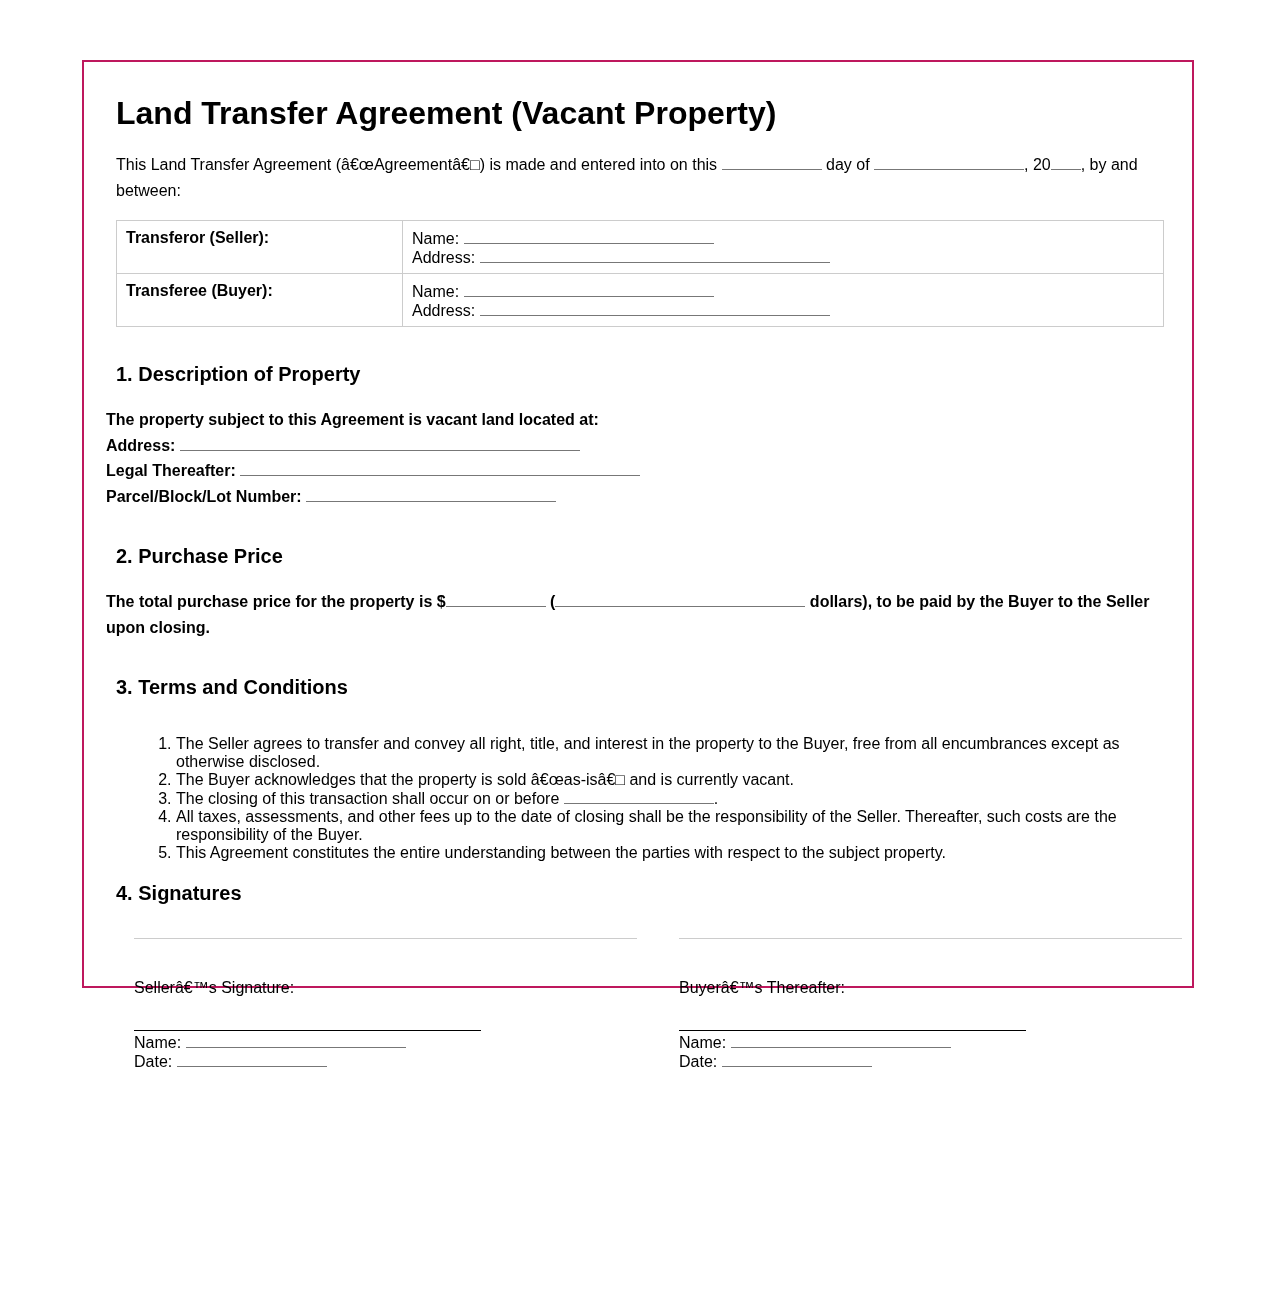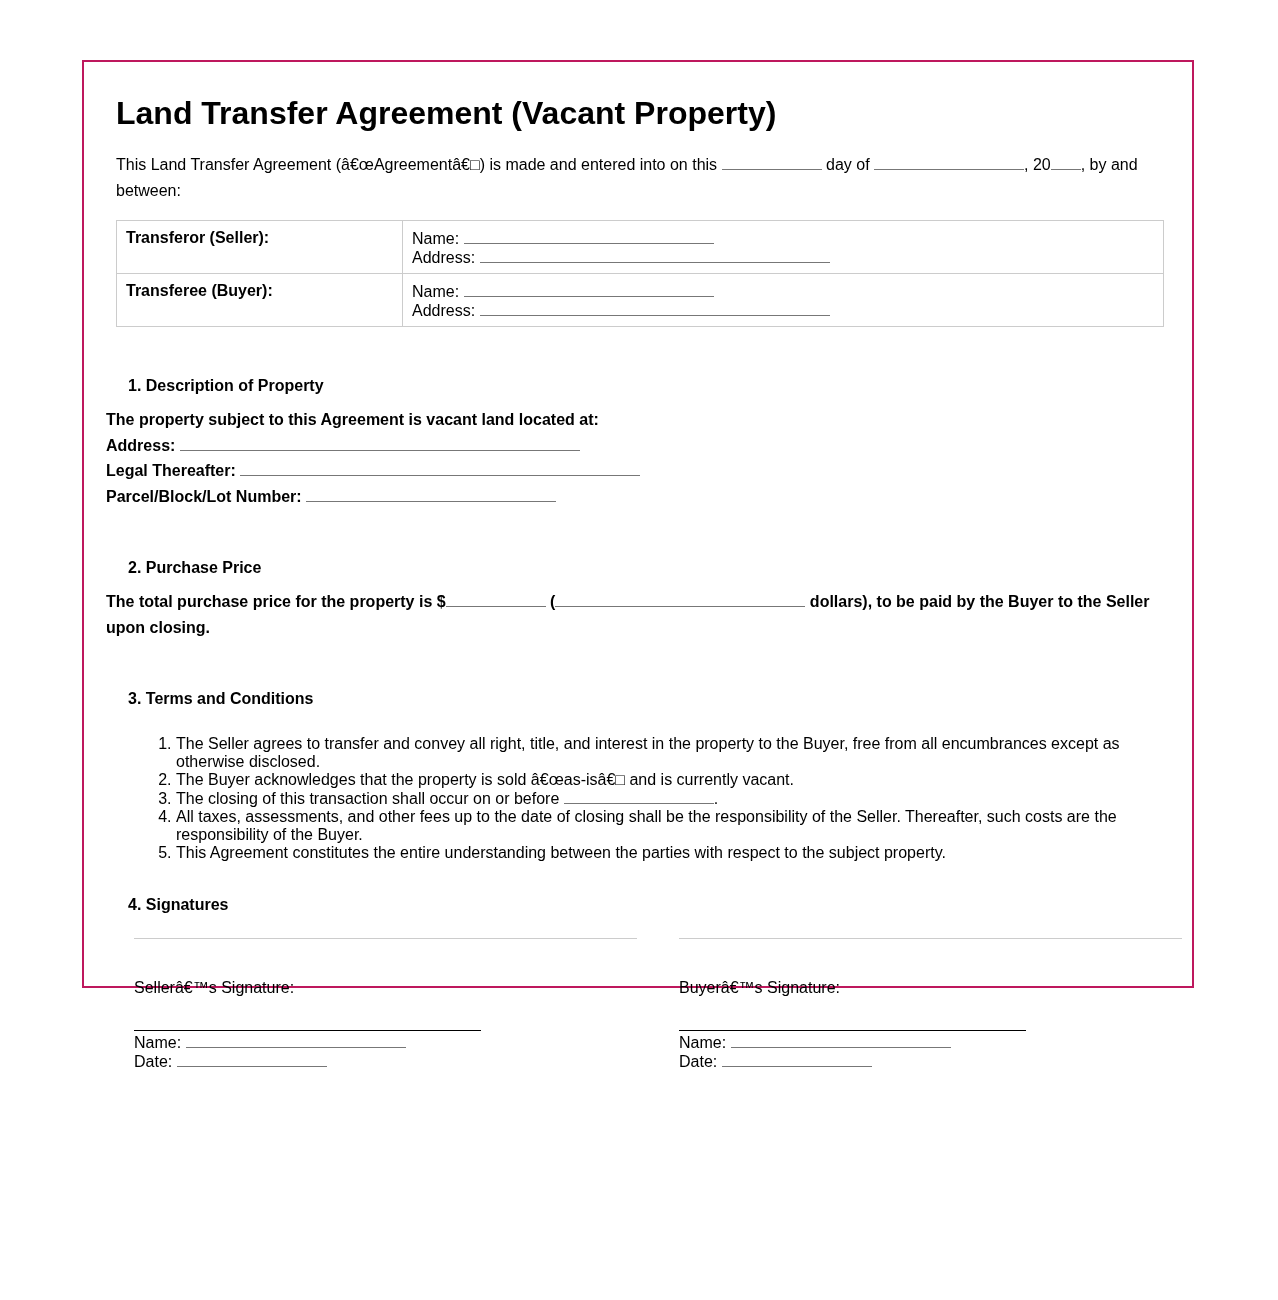--- a/index.html
+++ b/index.html
@@ -64,23 +64,23 @@
       padding: 8px 9px 6px 9px;
       line-height: 18px;
     }
     table.parties td.label {
       width: 267px;
       font-weight: bold;
     }
     table.parties .b-name { width: 250px; }
     table.parties .b-addr { width: 350px; }
     h2 {
-      font-size: 16px;
-      font-weight: bold;
-      margin: 12px;
+      font-size: 20px;
+      font-weight: bold;
+      margin: 0;
       position: absolute;
       left: 32px;
       line-height: 30px;
       white-space: nowrap;
     }
     .para {
       position: absolute;
       left: 22px;
       margin: 0;
       line-height: 25.5px;
@@ -188,21 +188,21 @@
     <div class="sig-label">Sellerâ€™s Signature:</div>
     <div class="sig-line"></div>
     <div class="sig-fields">
       <span>Name:</span> <span class="blank" style="width:220px"></span><br>
       <span>Date:</span> <span class="blank" style="width:150px"></span>
     </div>
   </div>
 
   <div class="sig-col" style="left:577px">
     <div class="sig-rule"></div>
-    <div class="sig-label">Buyerâ€™s Signature:</div>
+    <div class="sig-label">Buyerâ€™s Thereafter:</div>
     <div class="sig-line"></div>
     <div class="sig-fields">
       <span>Name:</span> <span class="blank" style="width:220px"></span><br>
       <span>Date:</span> <span class="blank" style="width:150px"></span>
     </div>
   </div>
 
 </div>
 
 </body></html>

